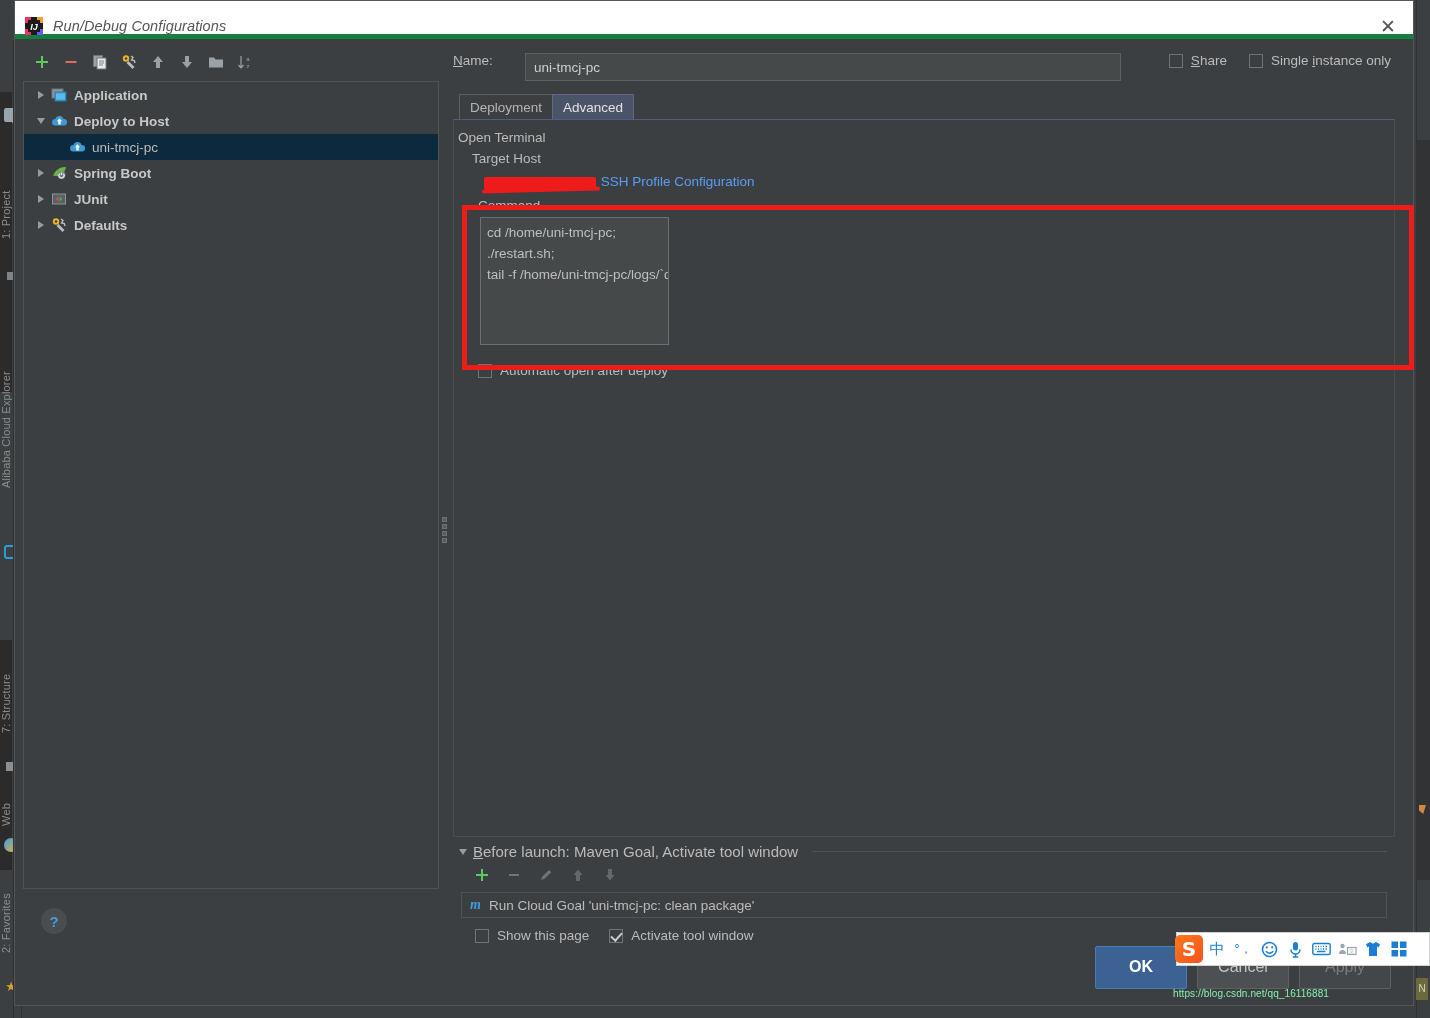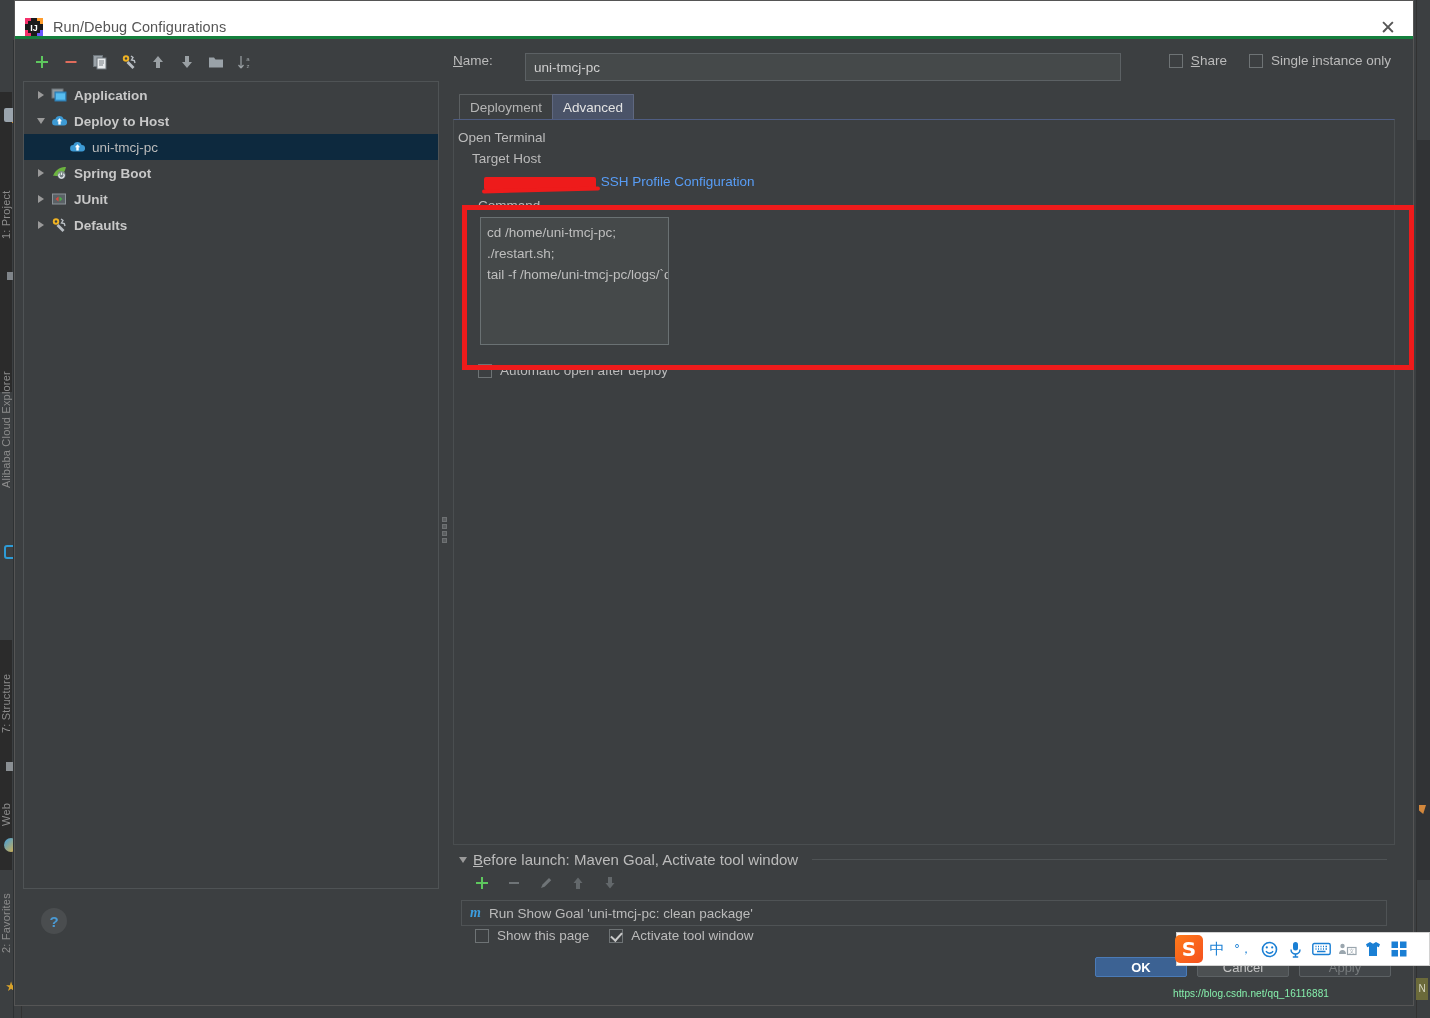--- a/index.html
+++ b/index.html
@@ -82,21 +82,22 @@
     width: 1400px; height: 1006px;
     background: #3c3f41;
     border: 1px solid #555;
     display: flex; flex-direction: column;
   }
   .titlebar {
     height: 38px; background: #ffffff;
     display: flex; align-items: center;
     padding: 16px 8px 0 10px;
     flex: 0 0 38px;
-    border-bottom: 3px solid #15803d;
+    border-bottom: 5px solid #15803d;
+    font-style: italic;
   }
   .titlebar .tb-icon {
     width: 18px; height: 18px; margin-right: 10px;
     position: relative; flex: 0 0 18px;
   }
   .titlebar .tb-title {
     font-size: 14.5px; color: #555; flex: 1;
     letter-spacing: 0.1px;
   }
   .titlebar .tb-close {
@@ -337,34 +338,34 @@
     background: #3c3f41;
     display: flex; align-items: center; padding-left: 8px; gap: 8px;
   }
   .bl-list .mvn {
     color: #3c9ee0; font-size: 14px; font-style: italic; font-weight: bold;
     font-family: "Liberation Serif", serif;
   }
   .bl-list .mvn-text { font-size: 13.5px; color: #bbbbbb; }
   .bl-checks {
     display: flex; align-items: center; gap: 20px;
-    margin: 2px 0 0 16px;
+    margin: 10px 0 0 16px;
   }
 
   
   .footer {
     height: 62px; flex: 0 0 62px;
     display: flex; align-items: center; justify-content: flex-end;
     gap: 10px; padding: 0 22px 14px 0;
     position: relative;
   }
   .btn {
-    min-width: 92px; height: 20px;
+    min-width: 92px; height: 43px;
     display: flex; align-items: center; justify-content: center;
-    font-size: 13px; cursor: pointer;
+    font-size: 16px; cursor: pointer;
     border: 1px solid #5c6164; background: #4c5052; color: #c4c4c4;
     border-radius: 2px;
   }
   .btn.default {
     background: #3c6293; border-color: #4b7bb7; color: #ffffff;
     font-weight: bold;
   }
   .btn.disabled { color: #777b7d; background: #43474a; cursor: default; }
 
   
@@ -691,21 +692,21 @@
             </div>
             <div class="tb-btn">
               <svg width="16" height="16" viewBox="0 0 16 16">
                   <path d="M8 13.5l4.5-5.5H10V2H6v6H3.5z" fill="#63686b"></path>
                 </svg>
             </div>
           </div>
 
           <div class="bl-list">
             <span class="mvn">m</span>
-            <span class="mvn-text">Run Show Goal 'uni-tmcj-pc: clean package'</span>
+            <span class="mvn-text">Run Cloud Goal 'uni-tmcj-pc: clean package'</span>
           </div>
 
           <div class="bl-checks">
             <div class="cbx">
               <span class="box"></span>
               <span>Show this page</span>
             </div>
             <div class="cbx">
               <span class="box checked"></span>
               <span>Activate tool window</span>

